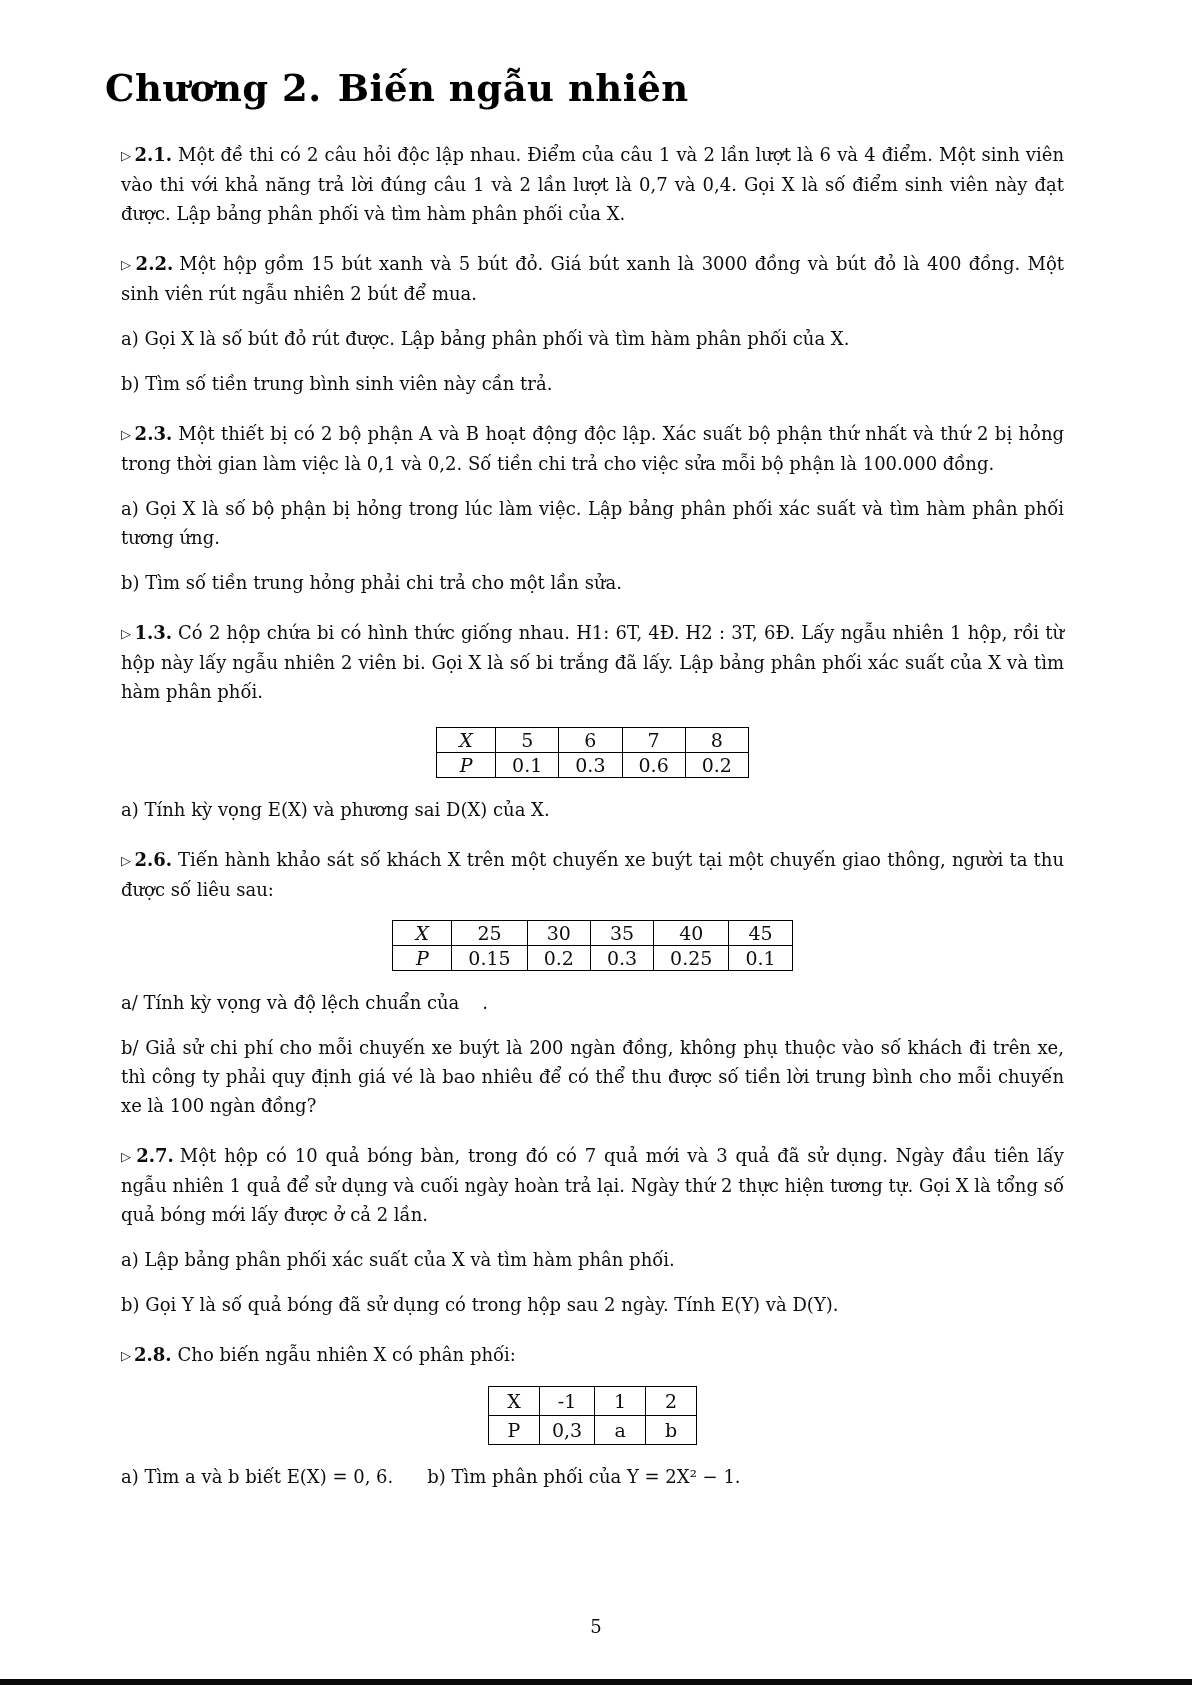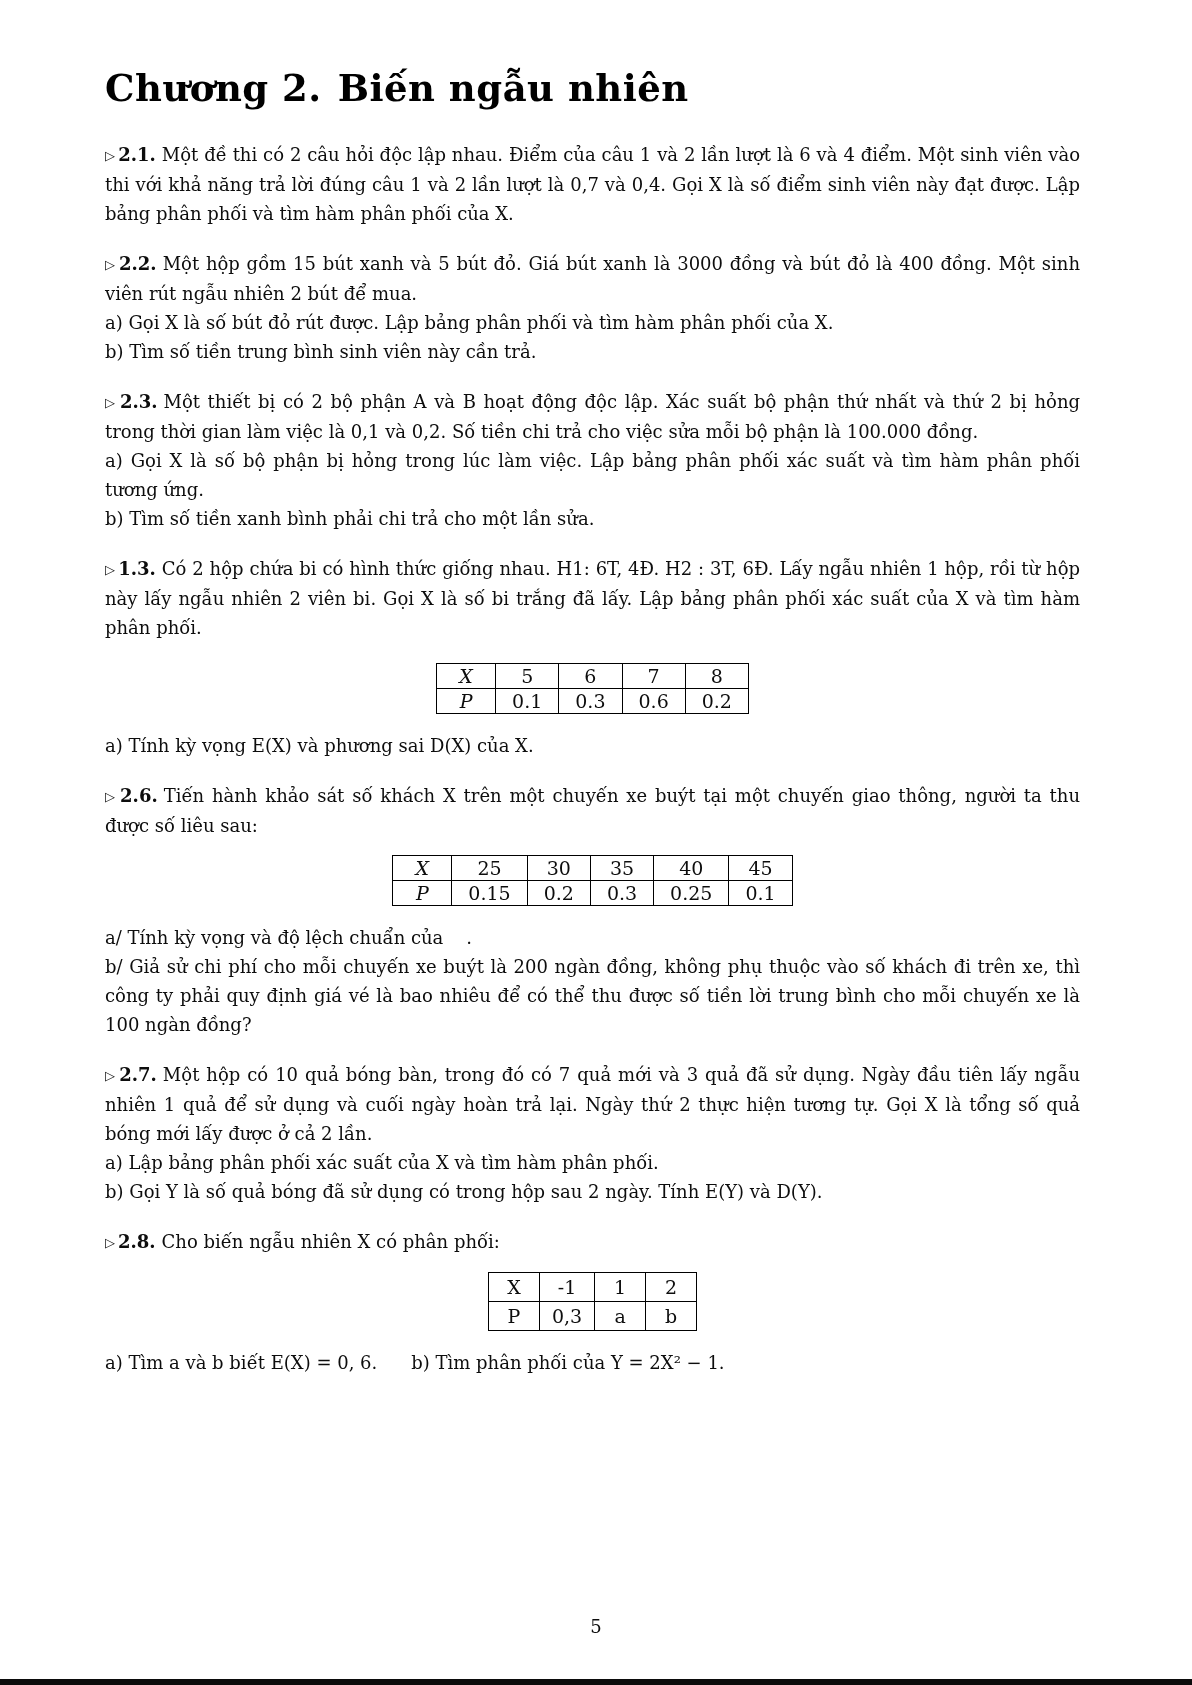--- a/index.html
+++ b/index.html
@@ -13,21 +13,21 @@
     padding: 66px 112px 0 105px; 
   }
   h1.chapter {
     font-size: 37px; font-weight: bold; color: #000;
     margin: 0 0 30px 0; letter-spacing: 0.5px;
   }
   h1.chapter .chapter-name { margin-left: 16px; }
   .prob { margin: 0 0 21px 0; }
   .phead, .pitem {
     font-size: 18px; line-height: 29px; text-align: justify;
-    margin: 0; color: #0d0d0d;
+    margin: 16px; color: #0d0d0d;
   }
   .marker { font-size: 13px; vertical-align: 1px; }
   .pnum { margin: 0 6px 0 3px; }
   table.dist {
     border-collapse: collapse; margin: 15px auto 17px auto;
     font-size: 19px; color: #0d0d0d;
   }
   table.dist td {
     border: 1px solid #000; text-align: center;
     padding: 1px 16px; min-width: 26px;
@@ -59,21 +59,21 @@
 
   <section class="prob">
     <p class="phead"><span class="marker">▷</span><b class="pnum">2.2.</b><span>Một hộp gồm 15 bút xanh và 5 bút đỏ. Giá bút xanh là 3000 đồng và bút đỏ là 400 đồng. Một sinh viên rút ngẫu nhiên 2 bút để mua.</span></p>
     <div class="pitem">a) Gọi X là số bút đỏ rút được. Lập bảng phân phối và tìm hàm phân phối của X.</div>
     <div class="pitem">b) Tìm số tiền trung bình sinh viên này cần trả.</div>
   </section>
 
   <section class="prob">
     <p class="phead"><span class="marker">▷</span><b class="pnum">2.3.</b><span>Một thiết bị có 2 bộ phận A và B hoạt động độc lập. Xác suất bộ phận thứ nhất và thứ 2 bị hỏng trong thời gian làm việc là 0,1 và 0,2. Số tiền chi trả cho việc sửa mỗi bộ phận là 100.000 đồng.</span></p>
     <div class="pitem">a) Gọi X là số bộ phận bị hỏng trong lúc làm việc. Lập bảng phân phối xác suất và tìm hàm phân phối tương ứng.</div>
-    <div class="pitem">b) Tìm số tiền xanh bình phải chi trả cho một lần sửa.</div>
+    <div class="pitem">b) Tìm số tiền trung hỏng phải chi trả cho một lần sửa.</div>
   </section>
 
   <section class="prob">
     <p class="phead"><span class="marker">▷</span><b class="pnum">1.3.</b><span>Có 2 hộp chứa bi có hình thức giống nhau. H1: 6T, 4Đ. H2 : 3T, 6Đ. Lấy ngẫu nhiên 1 hộp, rồi từ hộp này lấy ngẫu nhiên 2 viên bi. Gọi X là số bi trắng đã lấy. Lập bảng phân phối xác suất của X và tìm hàm phân phối.</span></p>
   </section>
 
   <section class="prob">
     <table class="dist mathvar">
       <tbody>
           <tr>

